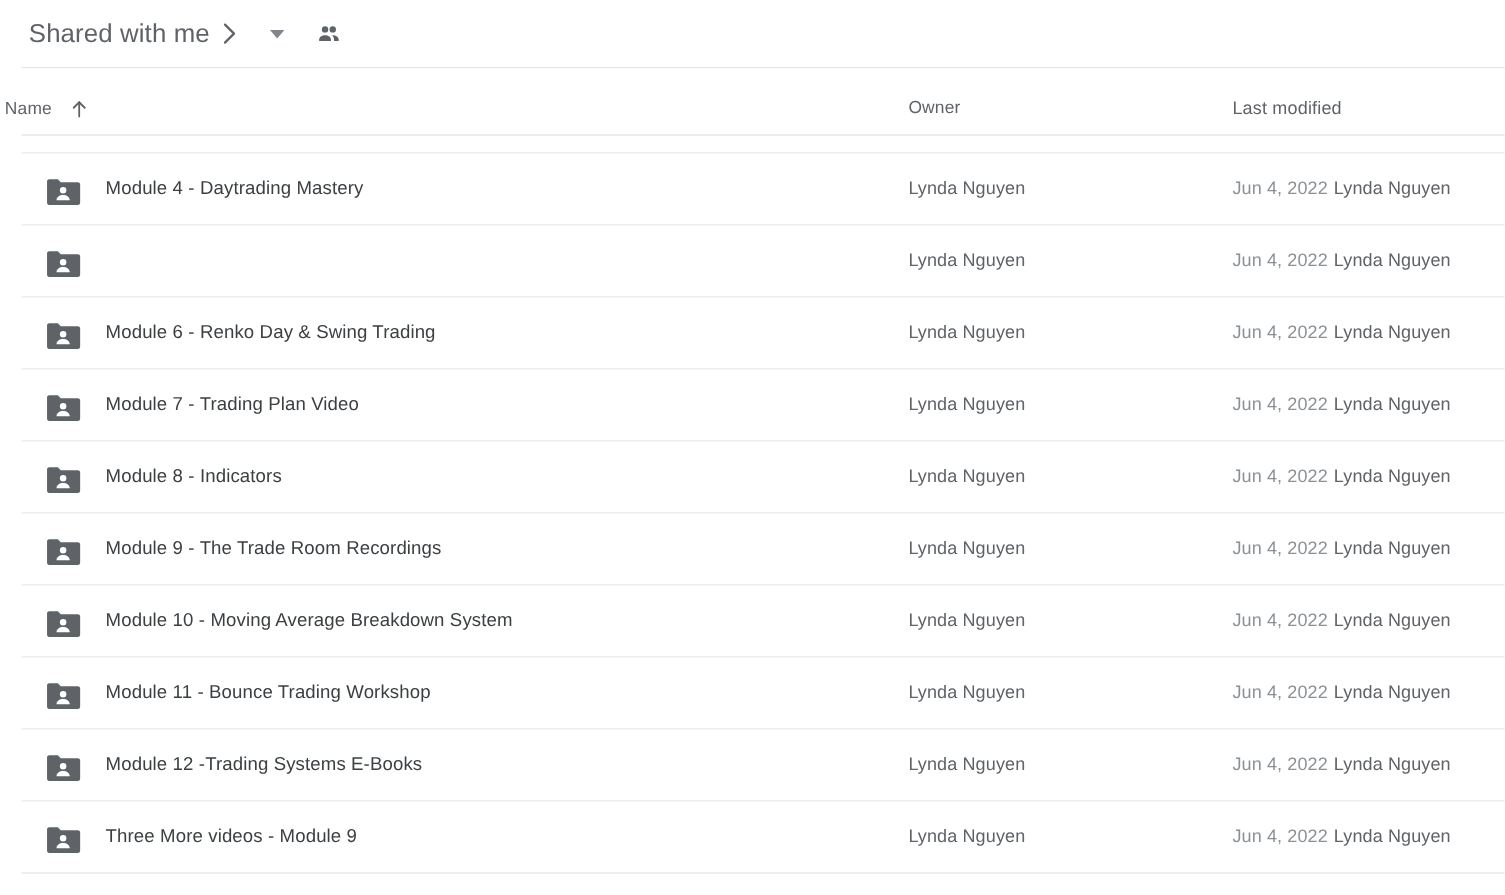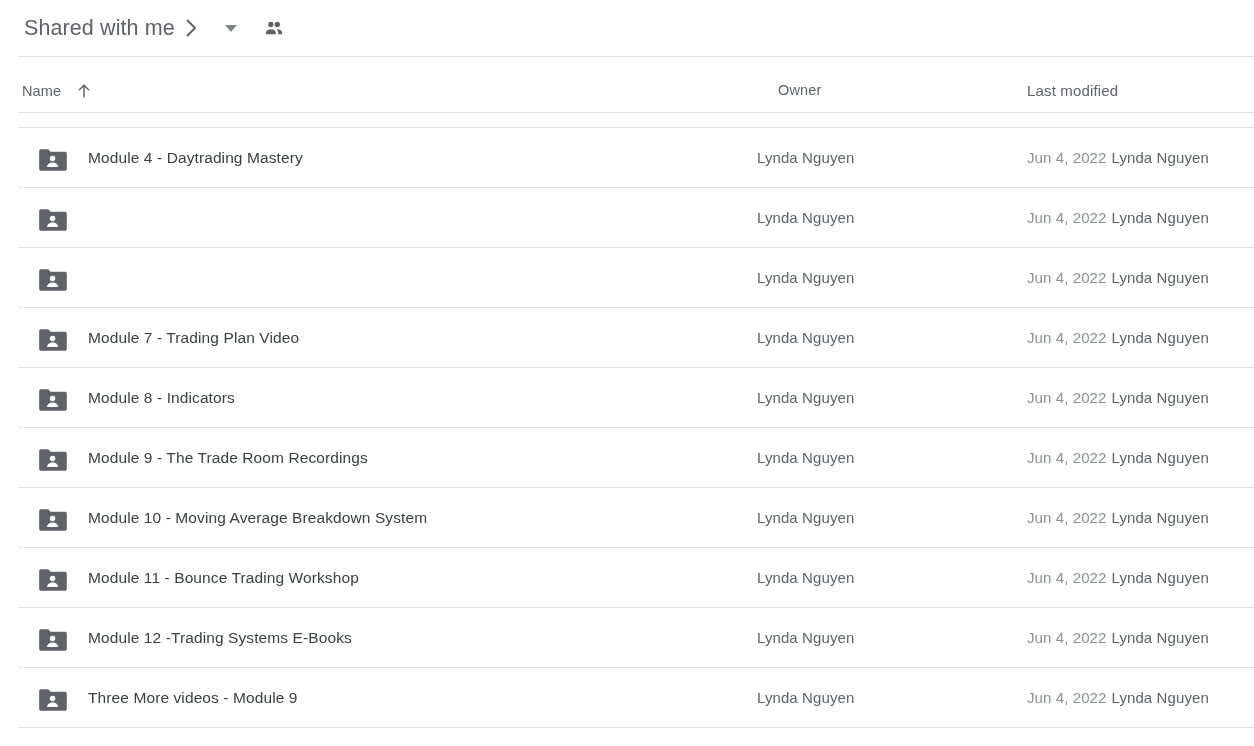--- a/index.html
+++ b/index.html
@@ -103,21 +103,21 @@
     top: 57px;
     left: 0;
     width: 1254px;
     height: 48px;
     background: #ffffff;
     z-index: 5;
   }
 
   .ch-name {
     position: absolute;
-    left: 22px;
+    left: 4px;
     top: 25px;
     display: flex;
     align-items: center;
     cursor: pointer;
   }
   .ch-name .lbl {
     font-size: 14.5px;
     color: #5f6368;
     font-weight: 500;
     letter-spacing: 0.15px;
@@ -127,21 +127,21 @@
     display: inline-flex;
     align-items: center;
     justify-content: center;
     width: 18px;
     height: 18px;
   }
   .sort-arrow svg { display: block; stroke: #5f6368; fill: none; }
 
   .ch-owner {
     position: absolute;
-    left: 778px;
+    left: 757px;
     top: 25px;
     font-size: 14.5px;
     color: #5f6368;
     font-weight: 500;
     letter-spacing: 0.15px;
     cursor: pointer;
   }
 
   .ch-modified {
     position: absolute;
@@ -327,20 +327,21 @@
           <span class="row-modified"><span class="date">Jun 4, 2022</span><span class="who">Lynda Nguyen</span></span>
         </div>
         <div class="row">
           <span class="folder-icon">
             <svg width="30" height="24" viewBox="0 0 30 24">
               <path d="M1.2 3.1c0-1 .8-1.8 1.8-1.8h7.3l2.3 2.5h14.4c1 0 1.8.8 1.8 1.8v15.4c0 1-.8 1.8-1.8 1.8H3c-1 0-1.8-.8-1.8-1.8z" fill="#5f6368"></path>
               <circle cx="14.6" cy="10.5" r="2.7" fill="#ffffff"></circle>
               <path d="M9.1 18.9c0-2.6 2.5-4.3 5.5-4.3s5.5 1.7 5.5 4.3z" fill="#ffffff"></path>
             </svg>
           </span>
+          <span class="row-name">Module 6 - Renko Day &amp; Swing Trading</span>
           <span class="row-owner">Lynda Nguyen</span>
           <span class="row-modified"><span class="date">Jun 4, 2022</span><span class="who">Lynda Nguyen</span></span>
         </div>
         <div class="row">
           <span class="folder-icon">
             <svg width="30" height="24" viewBox="0 0 30 24">
               <path d="M1.2 3.1c0-1 .8-1.8 1.8-1.8h7.3l2.3 2.5h14.4c1 0 1.8.8 1.8 1.8v15.4c0 1-.8 1.8-1.8 1.8H3c-1 0-1.8-.8-1.8-1.8z" fill="#5f6368"></path>
               <circle cx="14.6" cy="10.5" r="2.7" fill="#ffffff"></circle>
               <path d="M9.1 18.9c0-2.6 2.5-4.3 5.5-4.3s5.5 1.7 5.5 4.3z" fill="#ffffff"></path>
             </svg>

